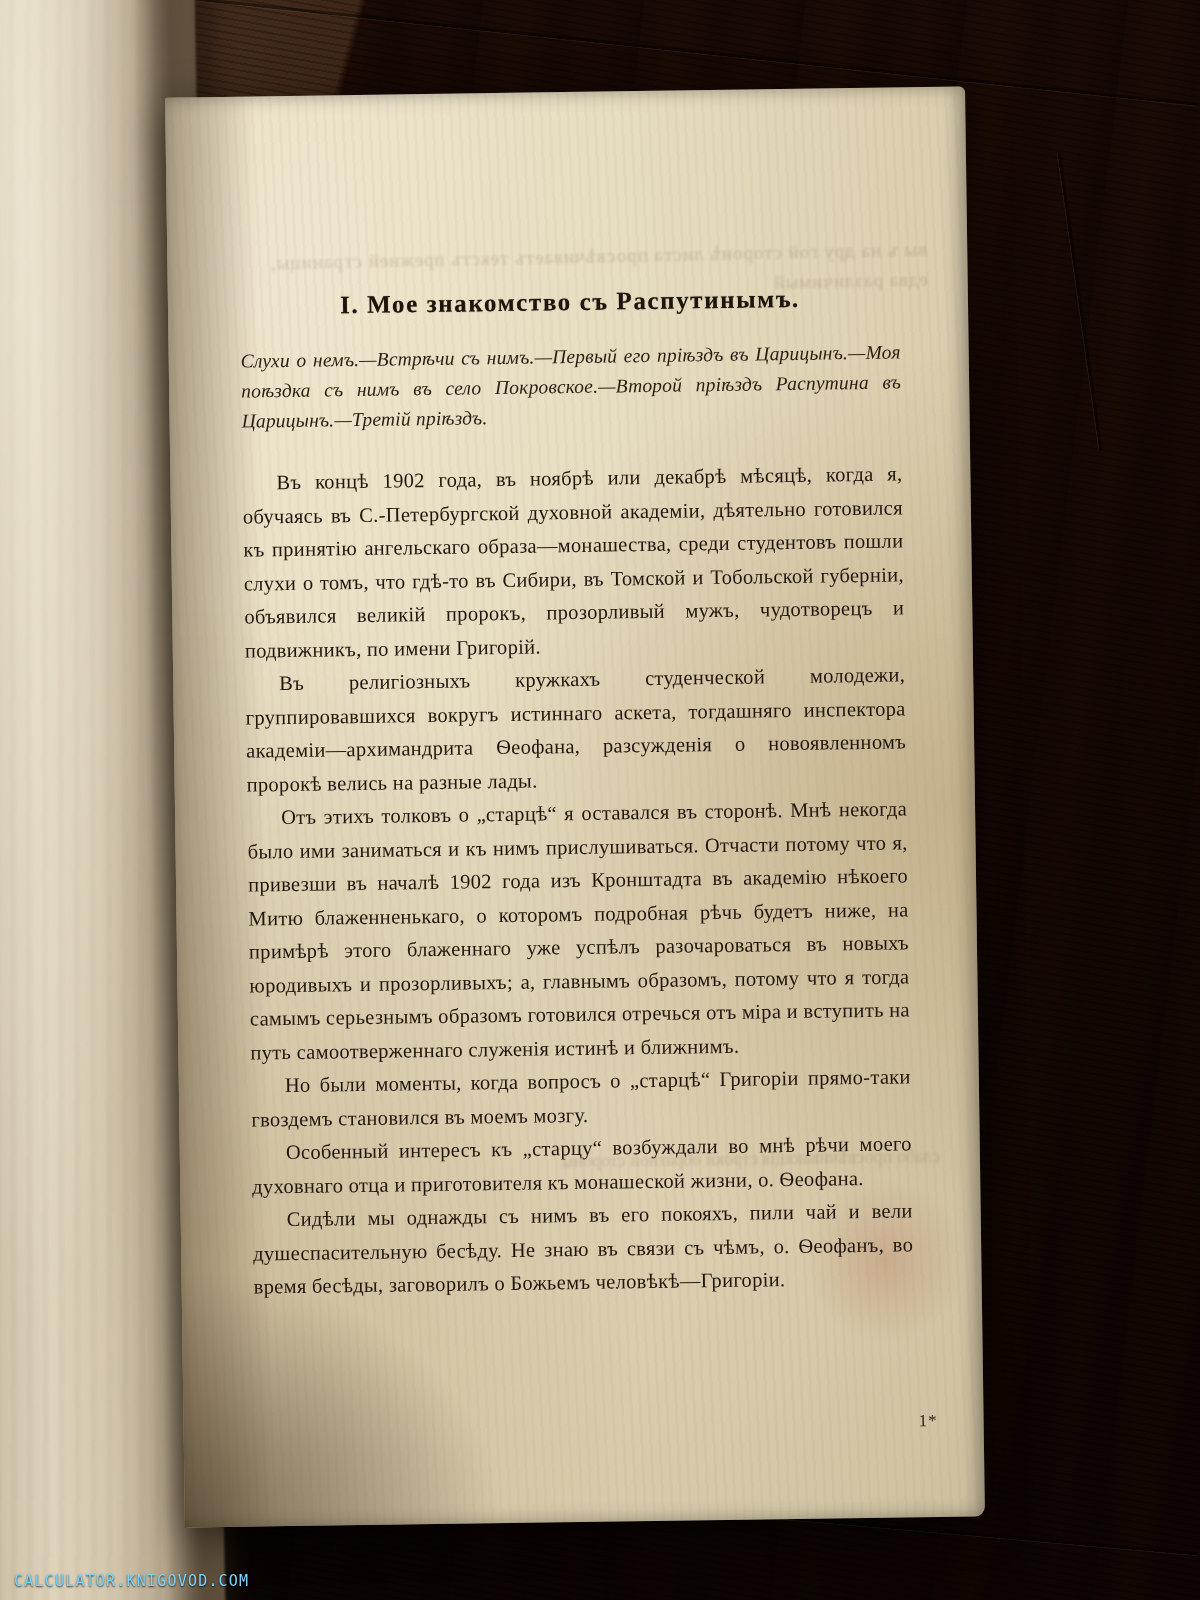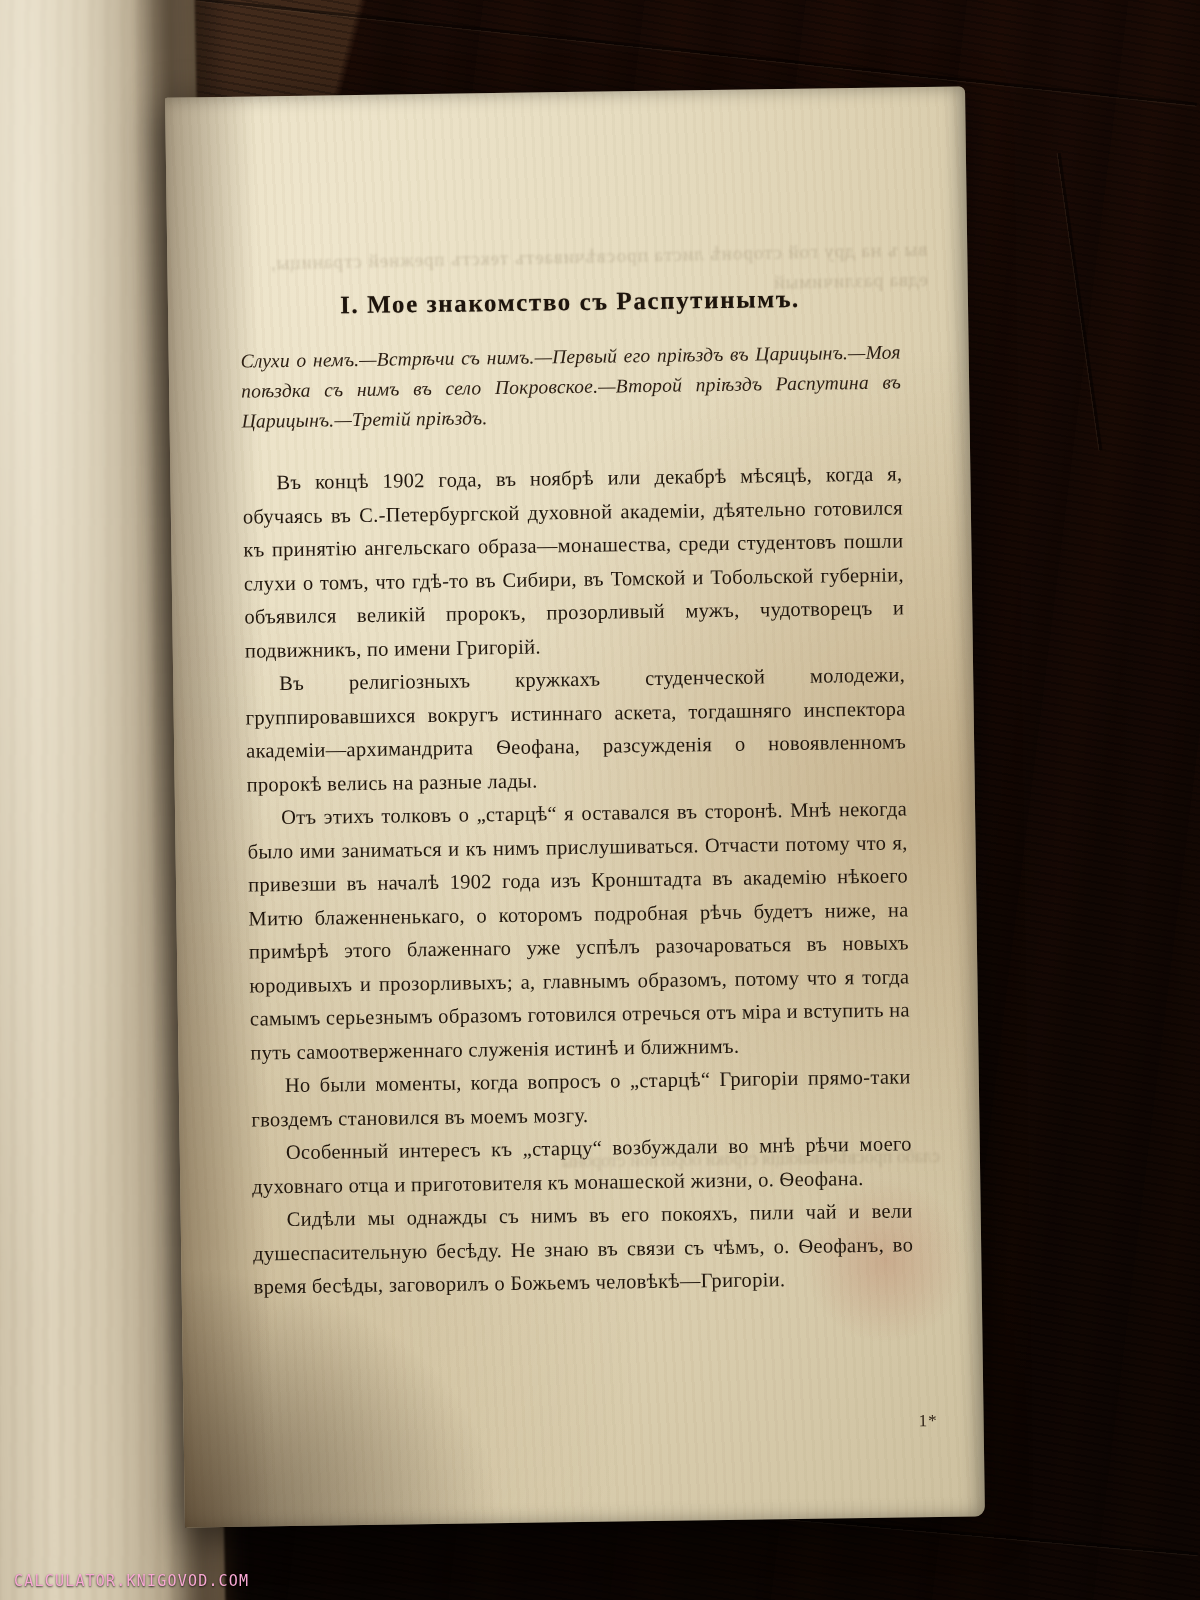--- a/index.html
+++ b/index.html
@@ -202,21 +202,21 @@
   }
 
   
   .watermark {
     position: absolute;
     left: 14px;
     bottom: 10px;
     font-family: "DejaVu Sans Mono", monospace;
     font-size: 15px;
     letter-spacing: 1.2px;
-    color: #f9a8d4;
+    color: #7dd3fc;
     text-shadow: 0 1px 2px rgba(0,0,0,0.8);
   }
 </style>
 </head>
 <body>
 
 <div id="page">
 
   <div class="desk"></div>
   <div class="plank" style="left:0;top:40px;width:1200px;height:3px;transform:rotate(6deg);"></div>

